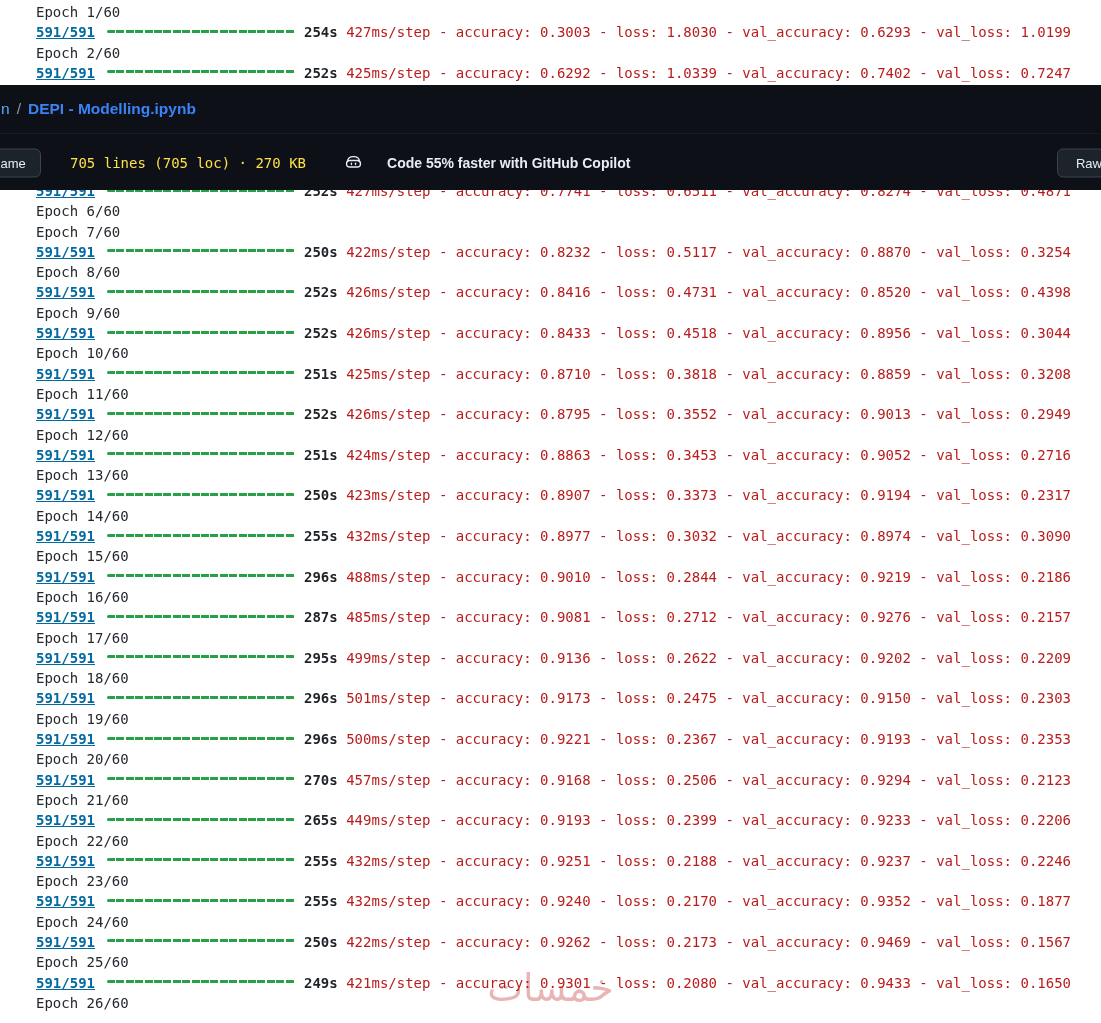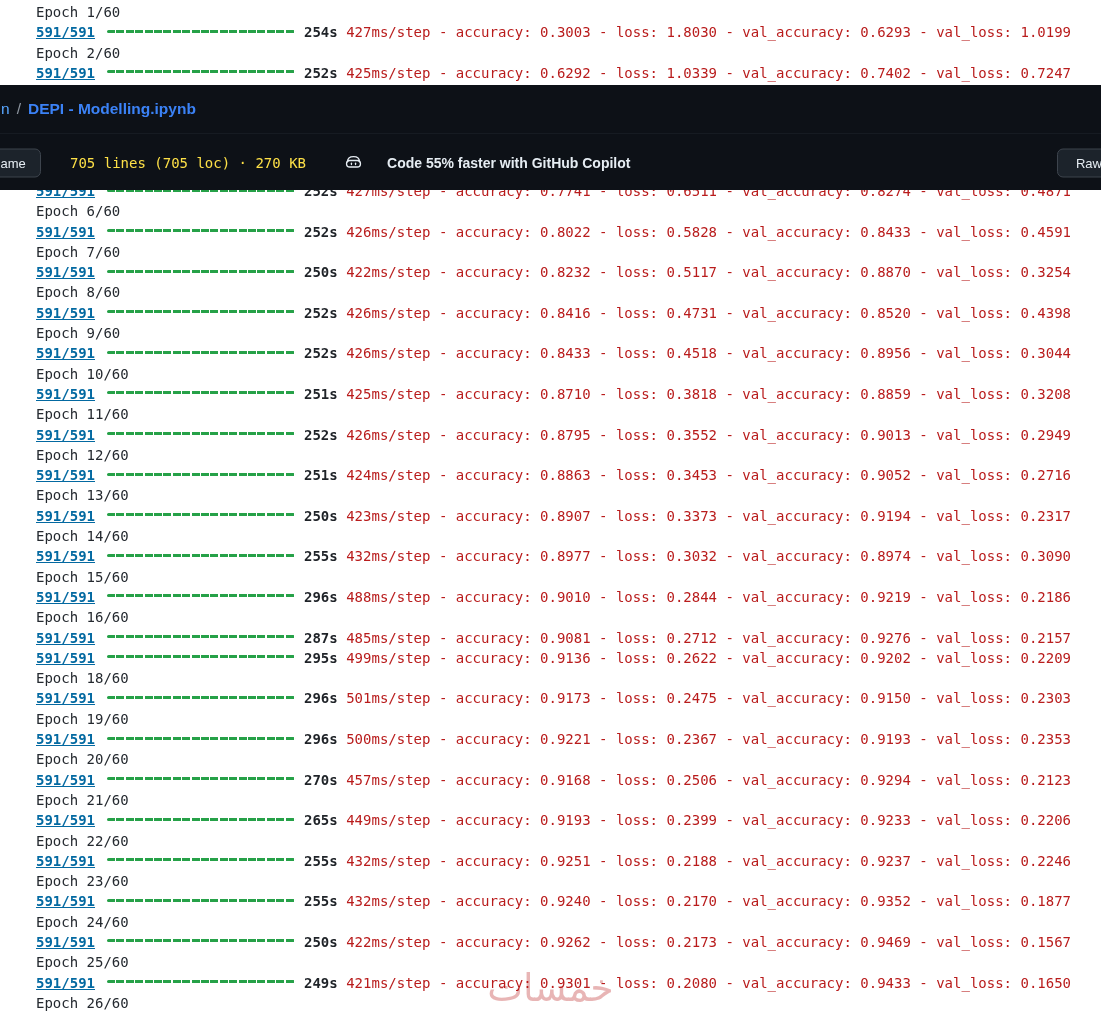--- a/index.html
+++ b/index.html
@@ -115,41 +115,41 @@
         </span>
         <span>Code 55% faster with GitHub Copilot</span>
       </div>
       <button class="btn raw-btn">Raw</button>
     </div>
   </div>
 
   <div class="output main">
       <div class="line"><span class="count">591/591</span><span class="bar"></span><span class="time">252s</span><span class="metrics"> 427ms/step - accuracy: 0.7741 - loss: 0.6511 - val_accuracy: 0.8274 - val_loss: 0.4871</span></div>
       <div class="line">Epoch 6/60</div>
-      <div class="line"><span class="count">591/591</span><span class="bar"></span><span class="time">252s</span><span class="metrics"> 426ms/step - accuracy: 0.8022 - loss: 0.5828 - val_accuracy: 0.8433 - val_loss: 0.4591</span></div>
       <div class="line">Epoch 7/60</div>
       <div class="line"><span class="count">591/591</span><span class="bar"></span><span class="time">250s</span><span class="metrics"> 422ms/step - accuracy: 0.8232 - loss: 0.5117 - val_accuracy: 0.8870 - val_loss: 0.3254</span></div>
       <div class="line">Epoch 8/60</div>
       <div class="line"><span class="count">591/591</span><span class="bar"></span><span class="time">252s</span><span class="metrics"> 426ms/step - accuracy: 0.8416 - loss: 0.4731 - val_accuracy: 0.8520 - val_loss: 0.4398</span></div>
       <div class="line">Epoch 9/60</div>
       <div class="line"><span class="count">591/591</span><span class="bar"></span><span class="time">252s</span><span class="metrics"> 426ms/step - accuracy: 0.8433 - loss: 0.4518 - val_accuracy: 0.8956 - val_loss: 0.3044</span></div>
       <div class="line">Epoch 10/60</div>
       <div class="line"><span class="count">591/591</span><span class="bar"></span><span class="time">251s</span><span class="metrics"> 425ms/step - accuracy: 0.8710 - loss: 0.3818 - val_accuracy: 0.8859 - val_loss: 0.3208</span></div>
       <div class="line">Epoch 11/60</div>
       <div class="line"><span class="count">591/591</span><span class="bar"></span><span class="time">252s</span><span class="metrics"> 426ms/step - accuracy: 0.8795 - loss: 0.3552 - val_accuracy: 0.9013 - val_loss: 0.2949</span></div>
       <div class="line">Epoch 12/60</div>
       <div class="line"><span class="count">591/591</span><span class="bar"></span><span class="time">251s</span><span class="metrics"> 424ms/step - accuracy: 0.8863 - loss: 0.3453 - val_accuracy: 0.9052 - val_loss: 0.2716</span></div>
       <div class="line">Epoch 13/60</div>
       <div class="line"><span class="count">591/591</span><span class="bar"></span><span class="time">250s</span><span class="metrics"> 423ms/step - accuracy: 0.8907 - loss: 0.3373 - val_accuracy: 0.9194 - val_loss: 0.2317</span></div>
       <div class="line">Epoch 14/60</div>
       <div class="line"><span class="count">591/591</span><span class="bar"></span><span class="time">255s</span><span class="metrics"> 432ms/step - accuracy: 0.8977 - loss: 0.3032 - val_accuracy: 0.8974 - val_loss: 0.3090</span></div>
       <div class="line">Epoch 15/60</div>
       <div class="line"><span class="count">591/591</span><span class="bar"></span><span class="time">296s</span><span class="metrics"> 488ms/step - accuracy: 0.9010 - loss: 0.2844 - val_accuracy: 0.9219 - val_loss: 0.2186</span></div>
       <div class="line">Epoch 16/60</div>
       <div class="line"><span class="count">591/591</span><span class="bar"></span><span class="time">287s</span><span class="metrics"> 485ms/step - accuracy: 0.9081 - loss: 0.2712 - val_accuracy: 0.9276 - val_loss: 0.2157</span></div>
+      <div class="line">Epoch 17/60</div>
       <div class="line"><span class="count">591/591</span><span class="bar"></span><span class="time">295s</span><span class="metrics"> 499ms/step - accuracy: 0.9136 - loss: 0.2622 - val_accuracy: 0.9202 - val_loss: 0.2209</span></div>
       <div class="line">Epoch 18/60</div>
       <div class="line"><span class="count">591/591</span><span class="bar"></span><span class="time">296s</span><span class="metrics"> 501ms/step - accuracy: 0.9173 - loss: 0.2475 - val_accuracy: 0.9150 - val_loss: 0.2303</span></div>
       <div class="line">Epoch 19/60</div>
       <div class="line"><span class="count">591/591</span><span class="bar"></span><span class="time">296s</span><span class="metrics"> 500ms/step - accuracy: 0.9221 - loss: 0.2367 - val_accuracy: 0.9193 - val_loss: 0.2353</span></div>
       <div class="line">Epoch 20/60</div>
       <div class="line"><span class="count">591/591</span><span class="bar"></span><span class="time">270s</span><span class="metrics"> 457ms/step - accuracy: 0.9168 - loss: 0.2506 - val_accuracy: 0.9294 - val_loss: 0.2123</span></div>
       <div class="line">Epoch 21/60</div>
       <div class="line"><span class="count">591/591</span><span class="bar"></span><span class="time">265s</span><span class="metrics"> 449ms/step - accuracy: 0.9193 - loss: 0.2399 - val_accuracy: 0.9233 - val_loss: 0.2206</span></div>
       <div class="line">Epoch 22/60</div>

